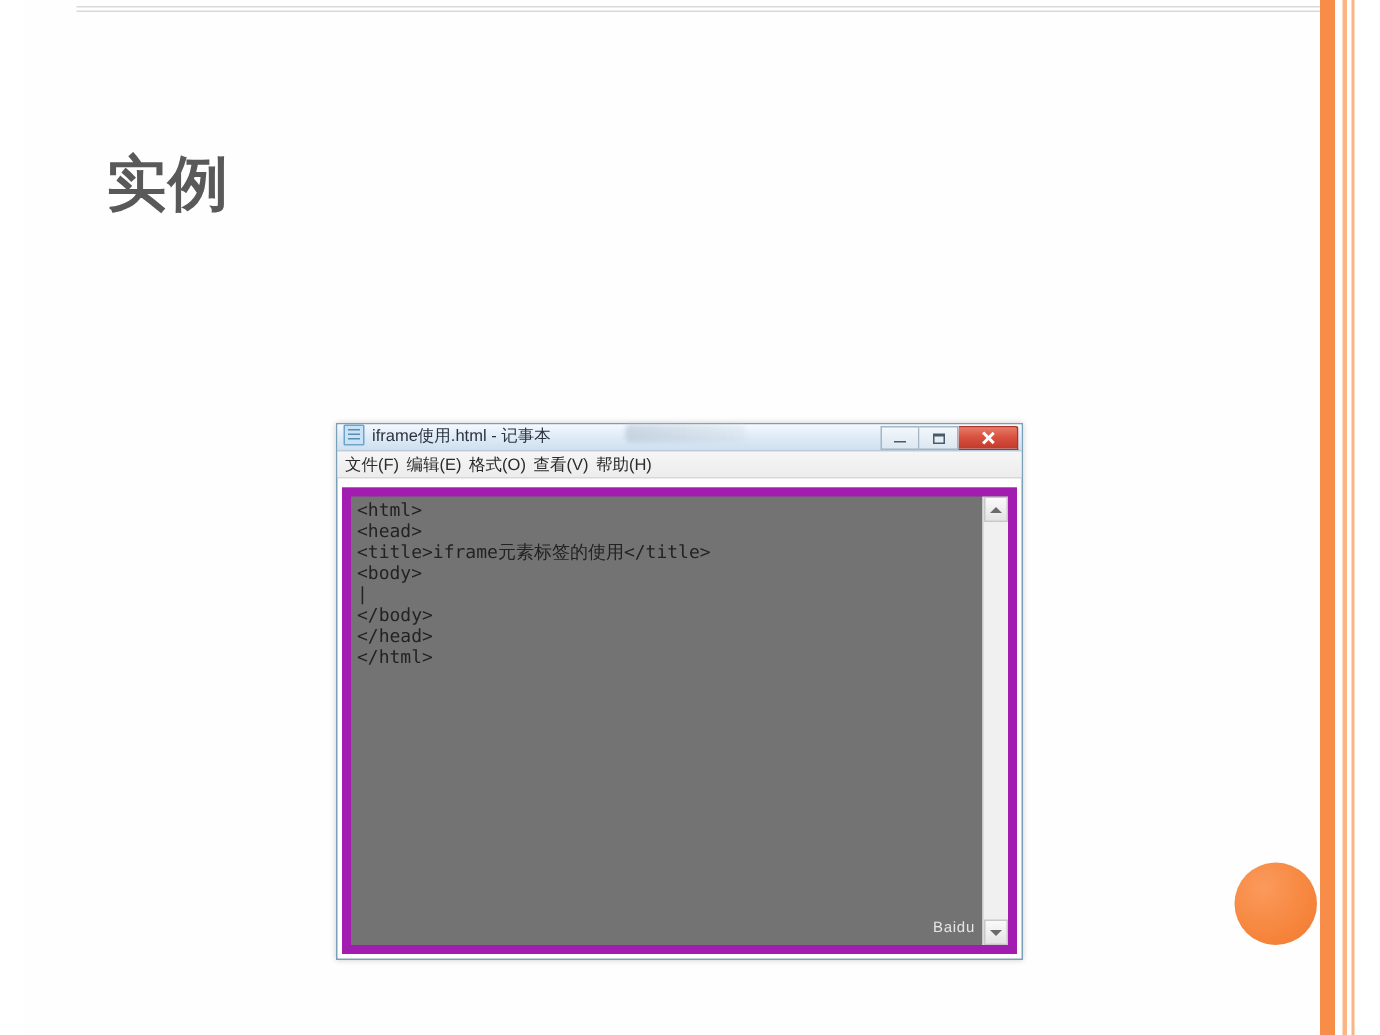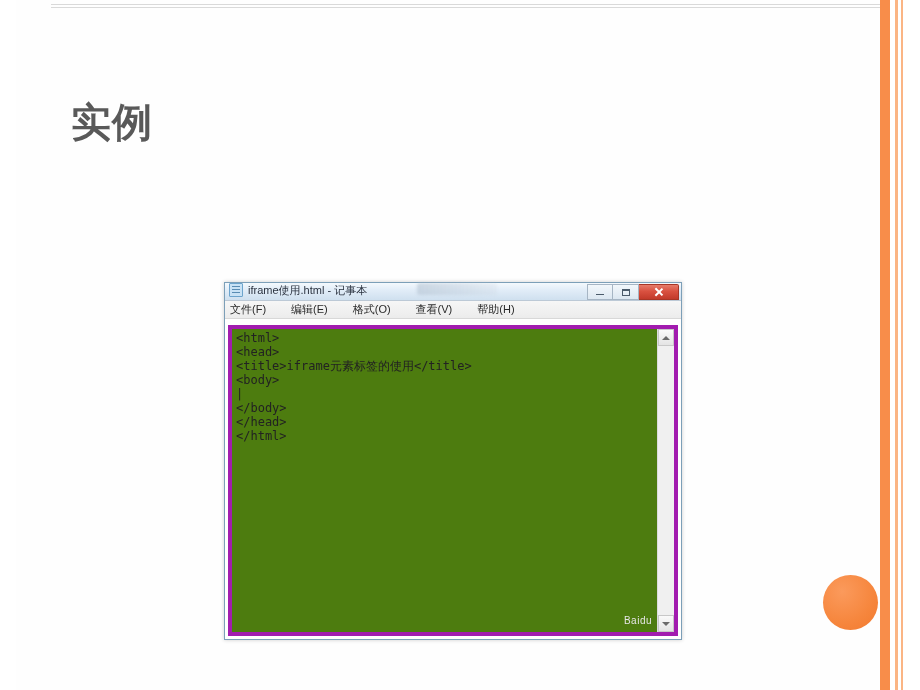--- a/index.html
+++ b/index.html
@@ -170,35 +170,35 @@
     .np-btn .close-glyph::before { transform: rotate(45deg); }
     .np-btn .close-glyph::after { transform: rotate(-45deg); }
 
     .np-menubar {
       height: 18px;
       background: linear-gradient(to bottom, #f6f6f6, #ececec);
       border-bottom: 1px solid #d8d8d8;
       display: flex;
       align-items: center;
       padding: 0 5px;
-      gap: 25px;
+      gap: 5px;
     }
     .np-menu-item {
       font-size: 11px;
       color: #2a2a2a;
       font-family: "SimSun", sans-serif;
     }
     .np-body {
       position: absolute;
       left: 3px;
       right: 3px;
       top: 42px;
       bottom: 3px;
-      border: 4px solid #a21caf;
-      background: #4d7c0f;
+      border: 6px solid #a21caf;
+      background: #737373;
       overflow: hidden;
     }
     .np-textarea {
       position: absolute;
       left: 0; top: 0; right: 17px; bottom: 0;
       padding: 2px 4px;
       font-family: "SimSun", "NSimSun", monospace;
       font-size: 12px;
       line-height: 14px;
       color: #222;

